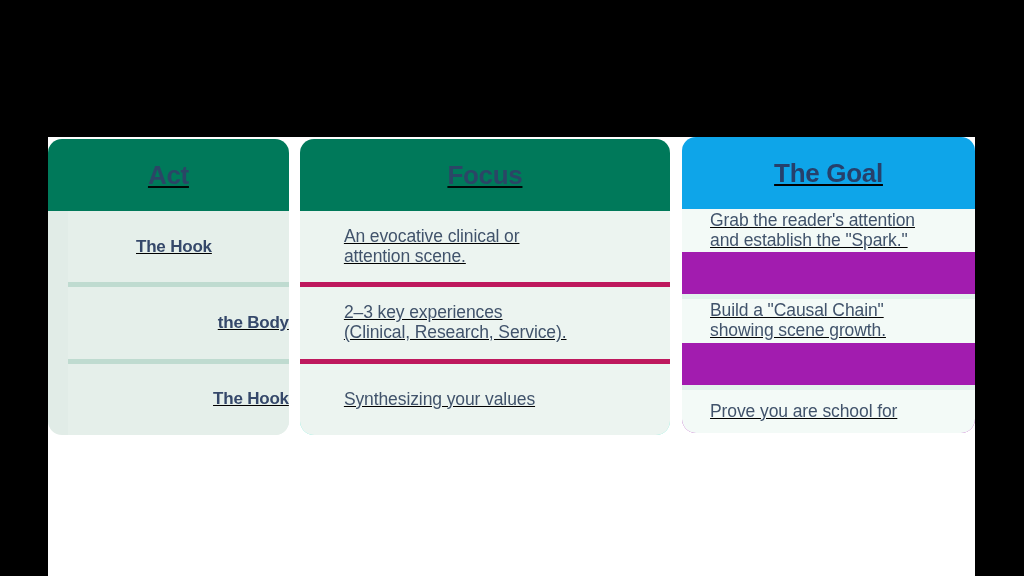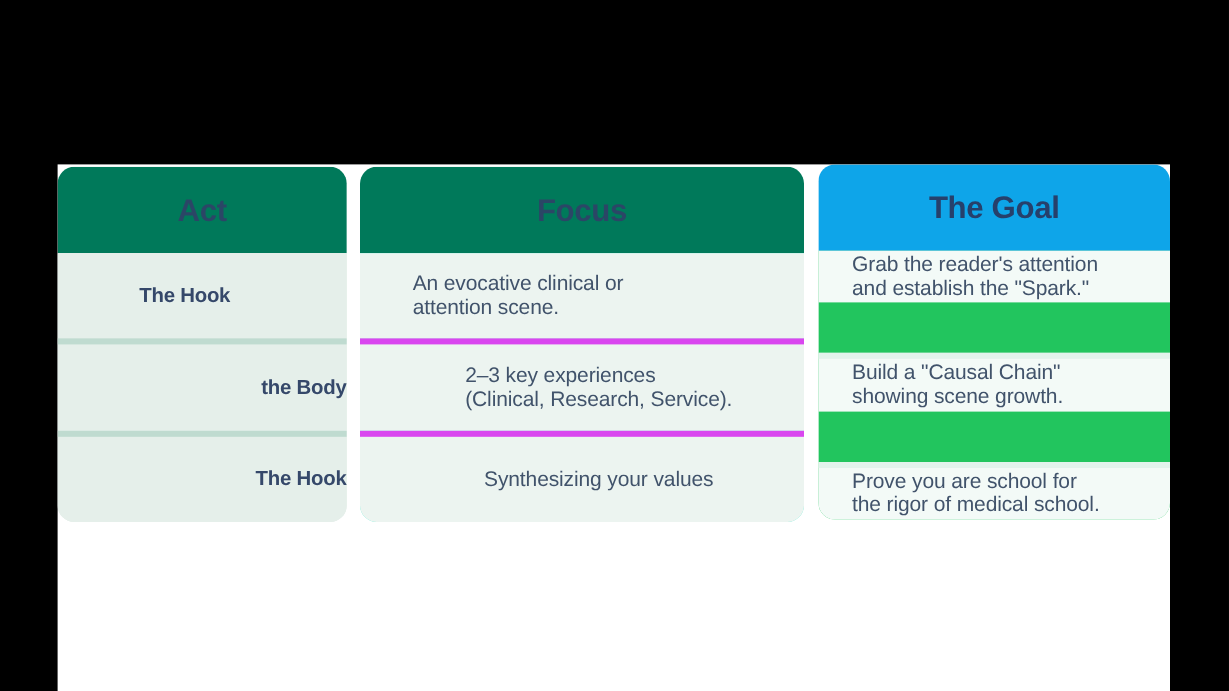--- a/index.html
+++ b/index.html
@@ -30,20 +30,21 @@
   }
 
   .board {
     position: absolute;
     left: 48px;
     top: 137px;
     width: 927px;
     height: 300px;
     display: flex;
     align-items: flex-start;
+    text-decoration: underline;
   }
 
   .card {
     position: relative;
     border-radius: 14px;
     overflow: hidden;
     display: flex;
     flex-direction: column;
   }
 
@@ -109,31 +110,31 @@
   }
 
   .row {
     flex: 1 1 0;
     display: flex;
     align-items: center;
     box-sizing: border-box;
   }
 
   
-  .col-act .card-body { background: #e1ece7; }
+  .col-act .card-body { background: #e1ece7; padding-left: 20px; }
   .col-act .row        { background: #e5efea; }
   .col-act .row + .row { border-top: 5px solid #bfdbd0; justify-content: flex-end; }
 
   
   .col-focus .card-body { background: #5eead4; }
   .col-focus .row        { background: #ecf4f0; }
-  .col-focus .row + .row { border-top: 5px solid #d946ef; justify-content: center; }
-
-  
-  .col-goal .card-body { background: #22c55e; gap: 42px; }
+  .col-focus .row + .row { border-top: 5px solid #be185d; }
+
+  
+  .col-goal .card-body { background: #a21caf; gap: 42px; }
   .col-goal .row        { background: #f3faf7; }
   .col-goal .row + .row { border-top: 5px solid #e2f3ec; }
 
   .cell-act {
     padding: 0 0 0 68px;
     font-size: 17px;
     font-weight: 700;
     letter-spacing: -0.2px;
     color: #35486a;
   }
@@ -220,20 +221,19 @@
         </div>
         <div class="row">
           <div class="cell-text">
             <span>Build a "Causal Chain"</span>
             <span>showing scene growth.</span>
           </div>
         </div>
         <div class="row">
           <div class="cell-text">
             <span>Prove you are school for</span>
-            <span>the rigor of medical school.</span>
           </div>
         </div>
       </div>
     </div>
 
   </div>
 </div>
 
 </body></html>

